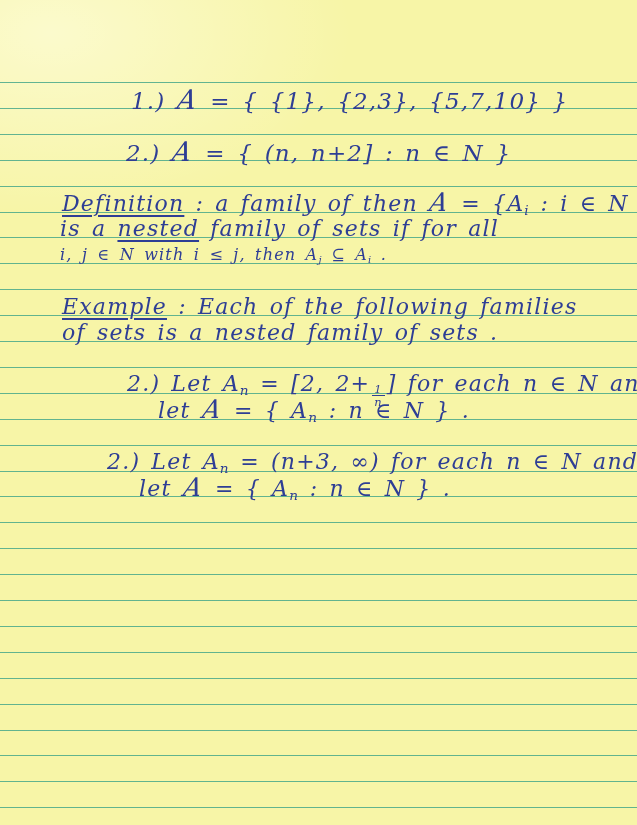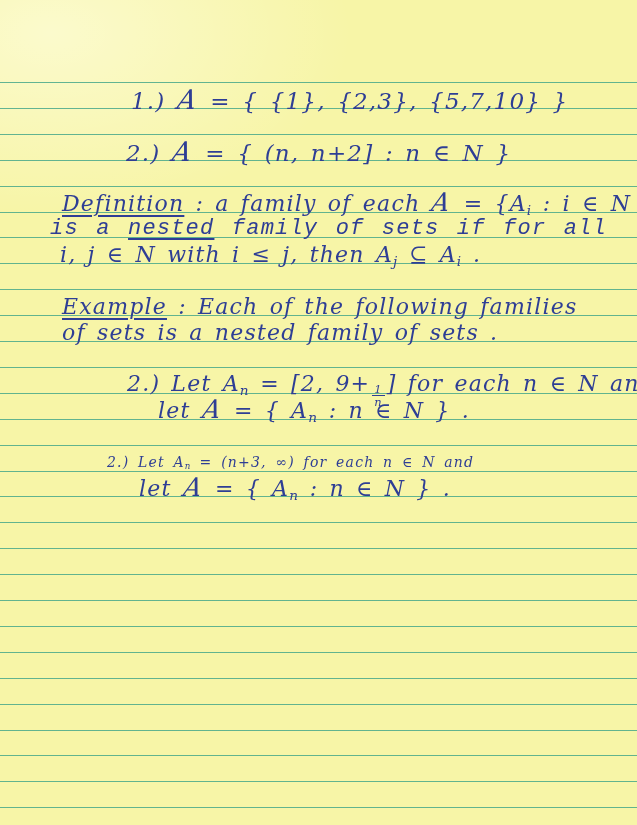--- a/index.html
+++ b/index.html
@@ -75,26 +75,26 @@
   .frac .den { padding: 0 2px; }
 </style>
 </head>
 <body>
 
 <div class="paper">
   <div class="rules"></div>
   <div id="handwriting-layer">
       <div class="hand-line" style="left: 131px; top: 87px; font-size: 23px;"><span class="seg">1.)  </span><span class="seg script-a">A</span><span class="seg"> = { {1}, {2,3}, {5,7,10} }</span></div>
       <div class="hand-line" style="left: 126px; top: 139px; font-size: 23px;"><span class="seg">2.)  </span><span class="seg script-a">A</span><span class="seg"> = { (n, n+2] :  n ∈ N }</span></div>
-      <div class="hand-line" style="left: 62px; top: 190px; font-size: 22px;"><span class="seg underline">Definition</span><span class="seg"> : a family of each </span><span class="seg script-a">A</span><span class="seg"> = {A</span><span class="seg sub">i</span><span class="seg"> : i ∈ N }</span></div>
-      <div class="hand-line" style="left: 50px; top: 216px; font-size: 22px; font-family: Liberation Mono, monospace;"><span class="seg">is a </span><span class="seg underline">nested</span><span class="seg"> family of sets  if for all</span></div>
-      <div class="hand-line" style="left: 60px; top: 242px; font-size: 22px;"><span class="seg">i, j ∈ N with i ≤ j,  then A</span><span class="seg sub">j</span><span class="seg"> ⊆ A</span><span class="seg sub">i</span><span class="seg"> .</span></div>
+      <div class="hand-line" style="left: 62px; top: 190px; font-size: 22px;"><span class="seg underline">Definition</span><span class="seg"> : a family of then </span><span class="seg script-a">A</span><span class="seg"> = {A</span><span class="seg sub">i</span><span class="seg"> : i ∈ N }</span></div>
+      <div class="hand-line" style="left: 60px; top: 216px; font-size: 22px;"><span class="seg">is a </span><span class="seg underline">nested</span><span class="seg"> family of sets  if for all</span></div>
+      <div class="hand-line" style="left: 60px; top: 242px; font-size: 16px;"><span class="seg">i, j ∈ N with i ≤ j,  then A</span><span class="seg sub">j</span><span class="seg"> ⊆ A</span><span class="seg sub">i</span><span class="seg"> .</span></div>
       <div class="hand-line" style="left: 62px; top: 294px; font-size: 22px;"><span class="seg underline">Example</span><span class="seg"> : Each of the following families</span></div>
       <div class="hand-line" style="left: 62px; top: 320px; font-size: 22px; text-align: right;"><span class="seg">of sets is a nested family of sets .</span></div>
-      <div class="hand-line" style="left: 127px; top: 371px; font-size: 22px;"><span class="seg">2.) Let A</span><span class="seg sub">n</span><span class="seg"> = [2, 9+</span><span class="frac">
+      <div class="hand-line" style="left: 127px; top: 371px; font-size: 22px;"><span class="seg">2.) Let A</span><span class="seg sub">n</span><span class="seg"> = [2, 2+</span><span class="frac">
           <span class="num">1</span>
           <span class="den">n</span>
         </span><span class="seg">] for each n ∈ N and</span></div>
       <div class="hand-line" style="left: 158px; top: 397px; font-size: 22px;"><span class="seg">let </span><span class="seg script-a">A</span><span class="seg"> = { A</span><span class="seg sub">n</span><span class="seg"> : n ∈ N } .</span></div>
-      <div class="hand-line" style="left: 107px; top: 449px; font-size: 14px;"><span class="seg">2.) Let A</span><span class="seg sub">n</span><span class="seg"> = (n+3, ∞) for each n ∈ N and</span></div>
+      <div class="hand-line" style="left: 107px; top: 449px; font-size: 22px;"><span class="seg">2.) Let A</span><span class="seg sub">n</span><span class="seg"> = (n+3, ∞) for each n ∈ N and</span></div>
       <div class="hand-line" style="left: 139px; top: 475px; font-size: 22px;"><span class="seg">let </span><span class="seg script-a">A</span><span class="seg"> = { A</span><span class="seg sub">n</span><span class="seg"> : n ∈ N } .</span></div>
     </div>
 </div>
 
 </body></html>

